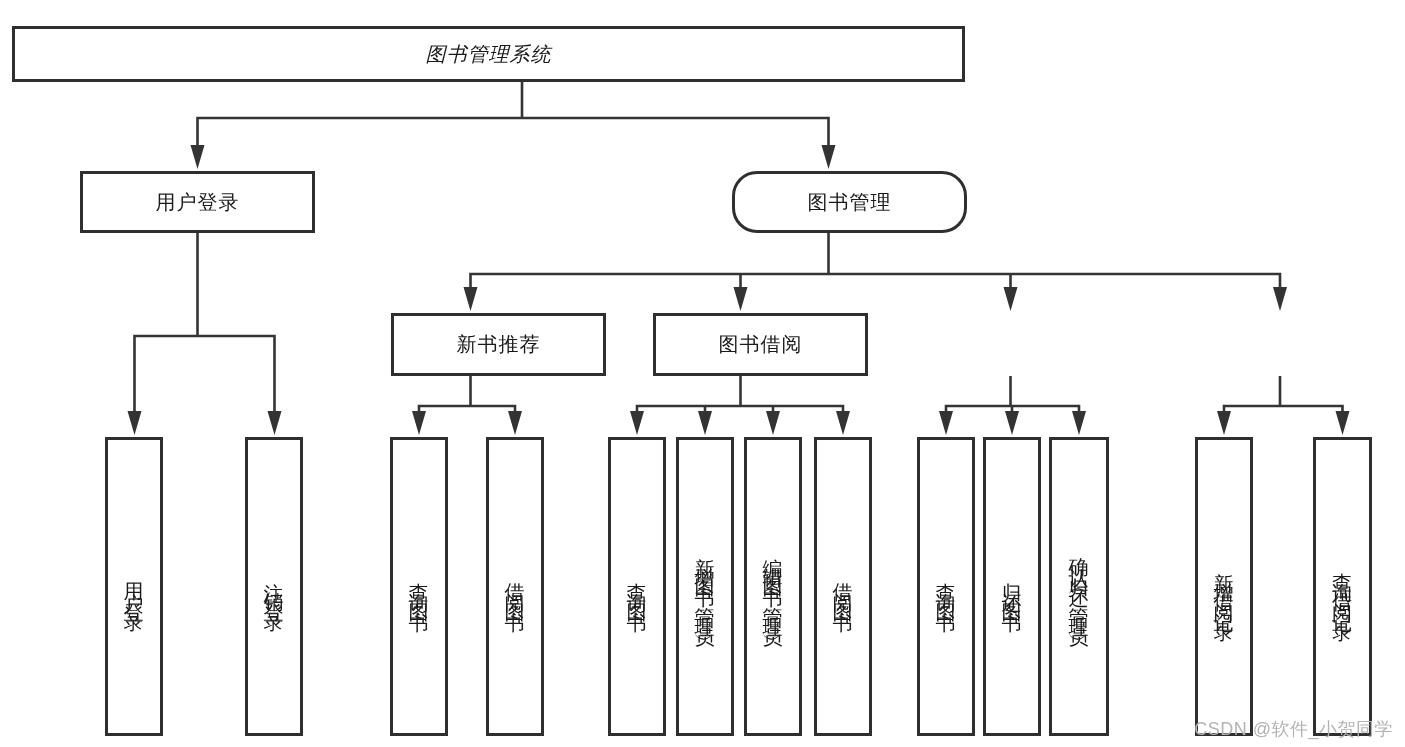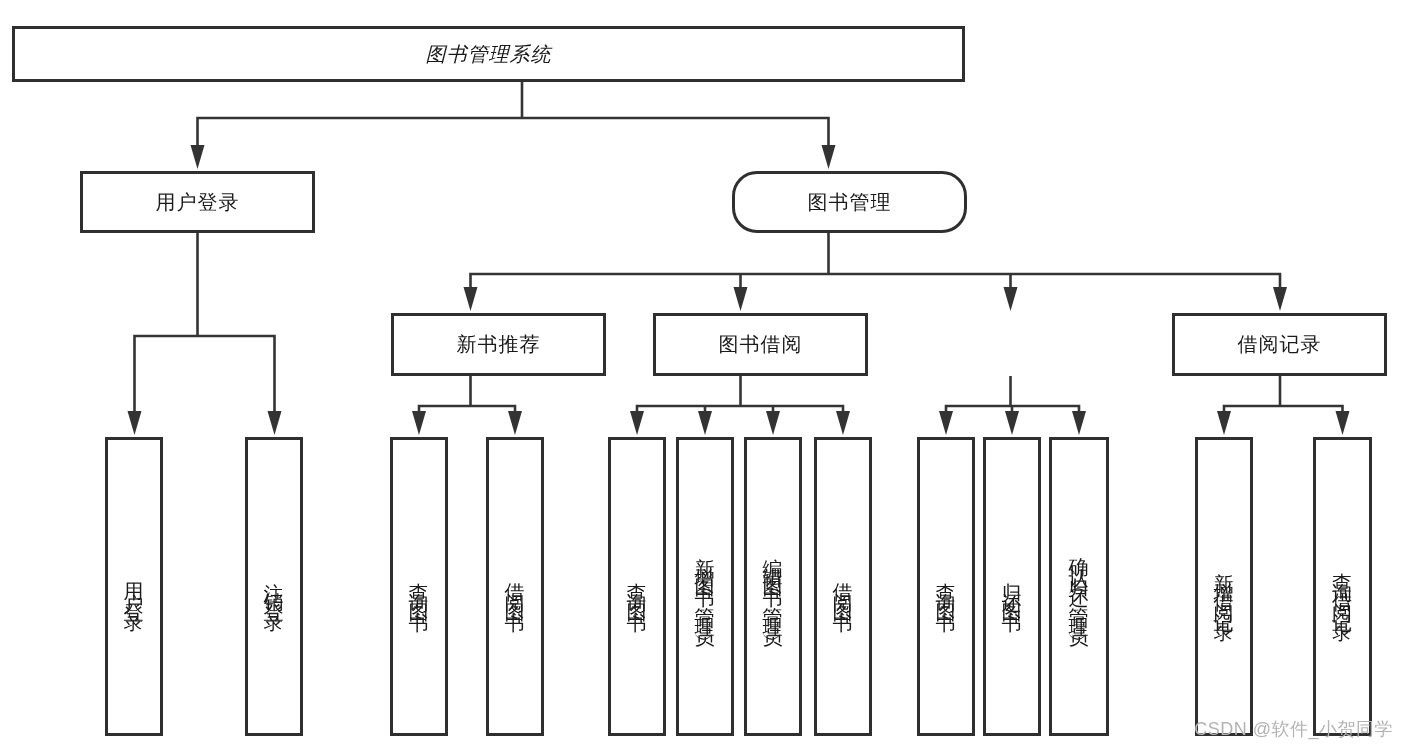--- a/index.html
+++ b/index.html
@@ -107,23 +107,20 @@
   <div class="box b-bookmgmt">
     <span class="hlabel">图书管理</span>
   </div>
 
   <div class="box b-newbook">
     <span class="hlabel">新书推荐</span>
   </div>
   <div class="box b-borrow">
     <span class="hlabel">图书借阅</span>
   </div>
-  <div class="box b-records">
-    <span class="hlabel">借阅记录</span>
-  </div>
 
   <div class="box leaf b-a1">
     <span class="vlabel">用户登录</span>
   </div>
   <div class="box leaf b-a2">
     <span class="vlabel">注销登录</span>
   </div>
 
   <div class="box leaf b-b1">
     <span class="vlabel">查询图书</span>

